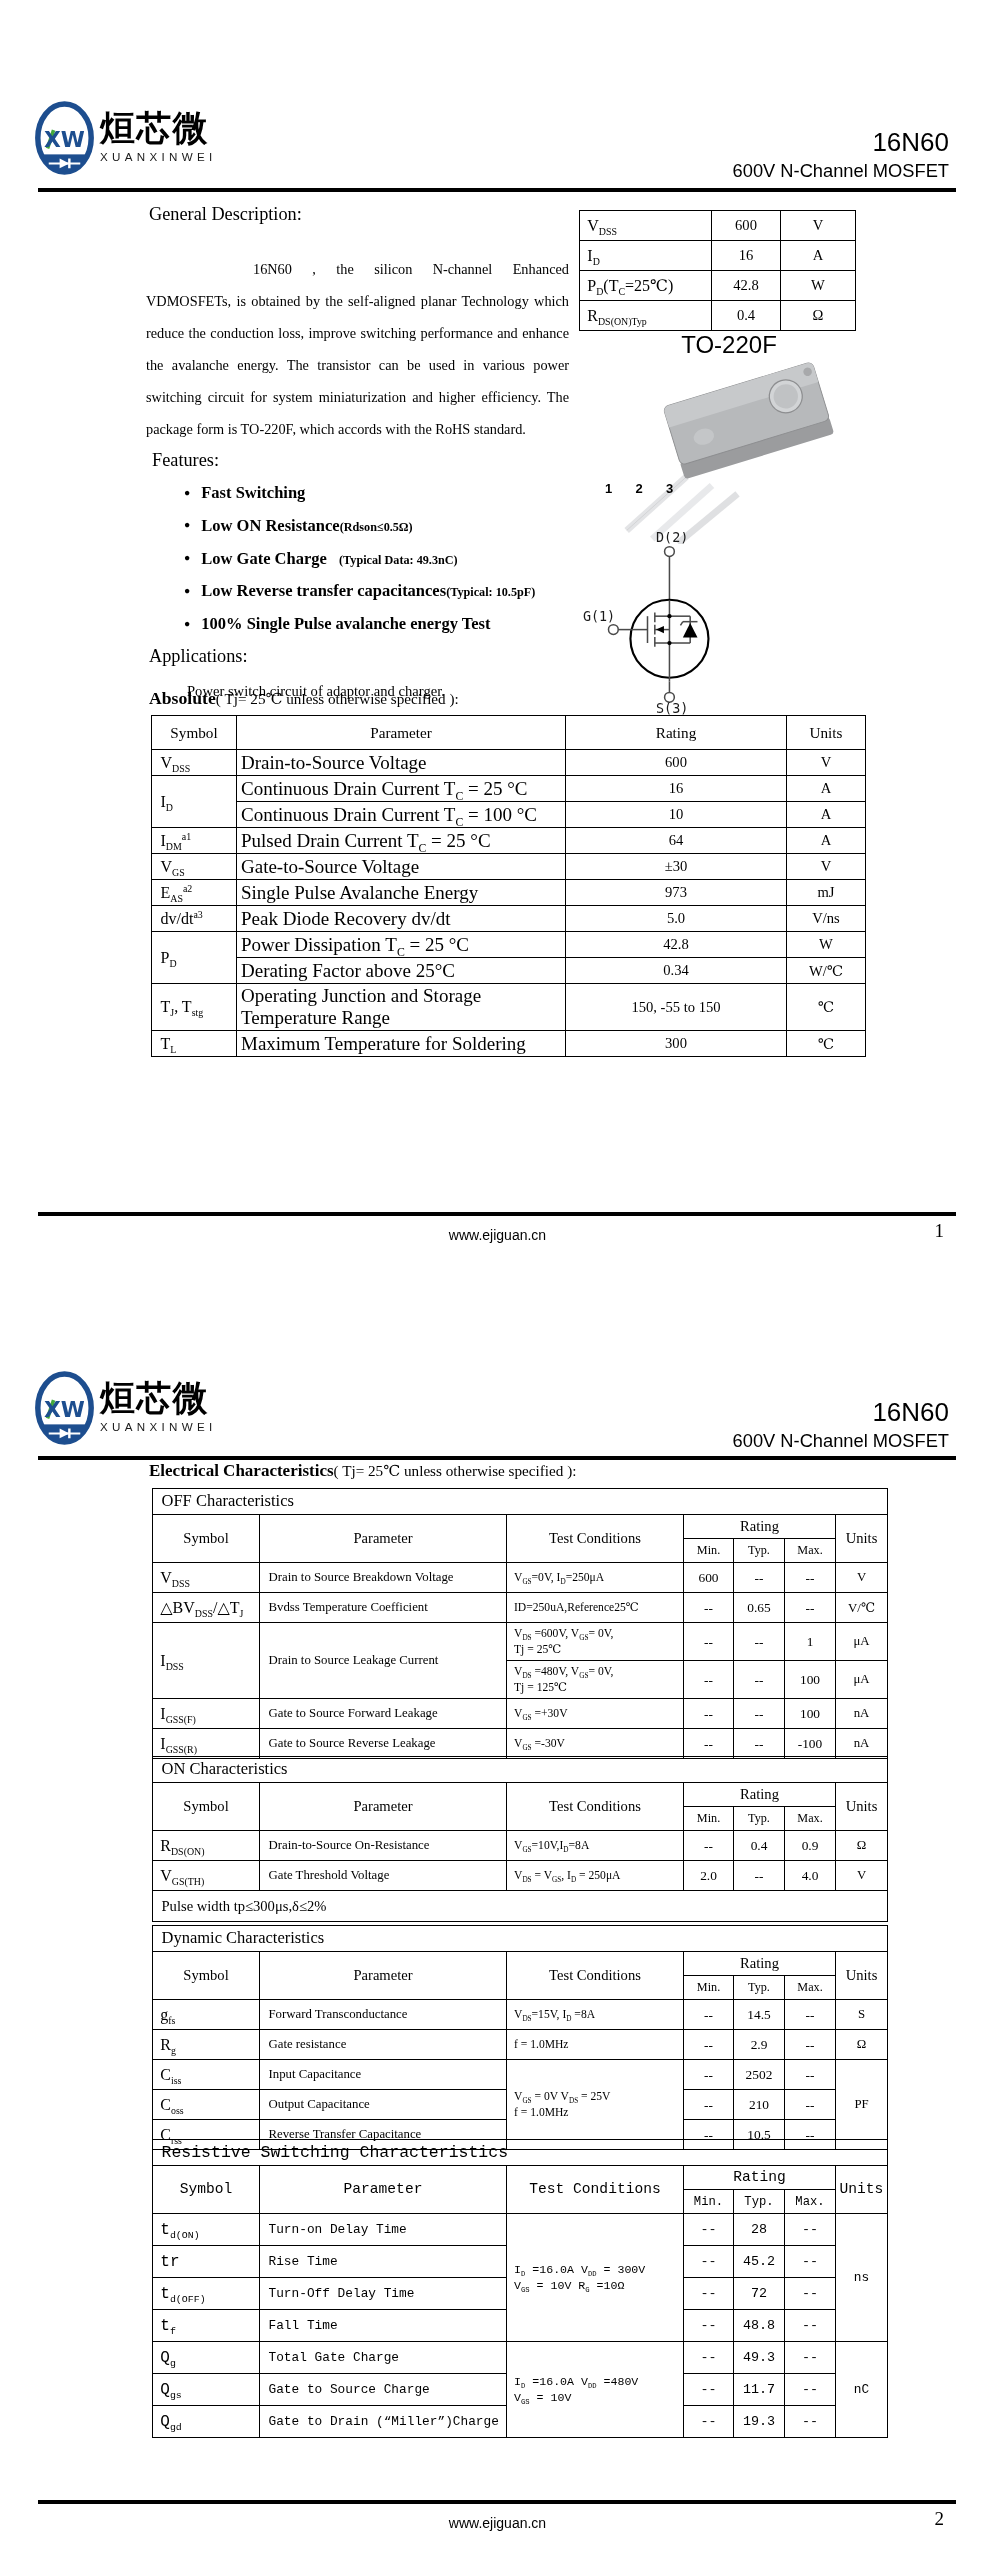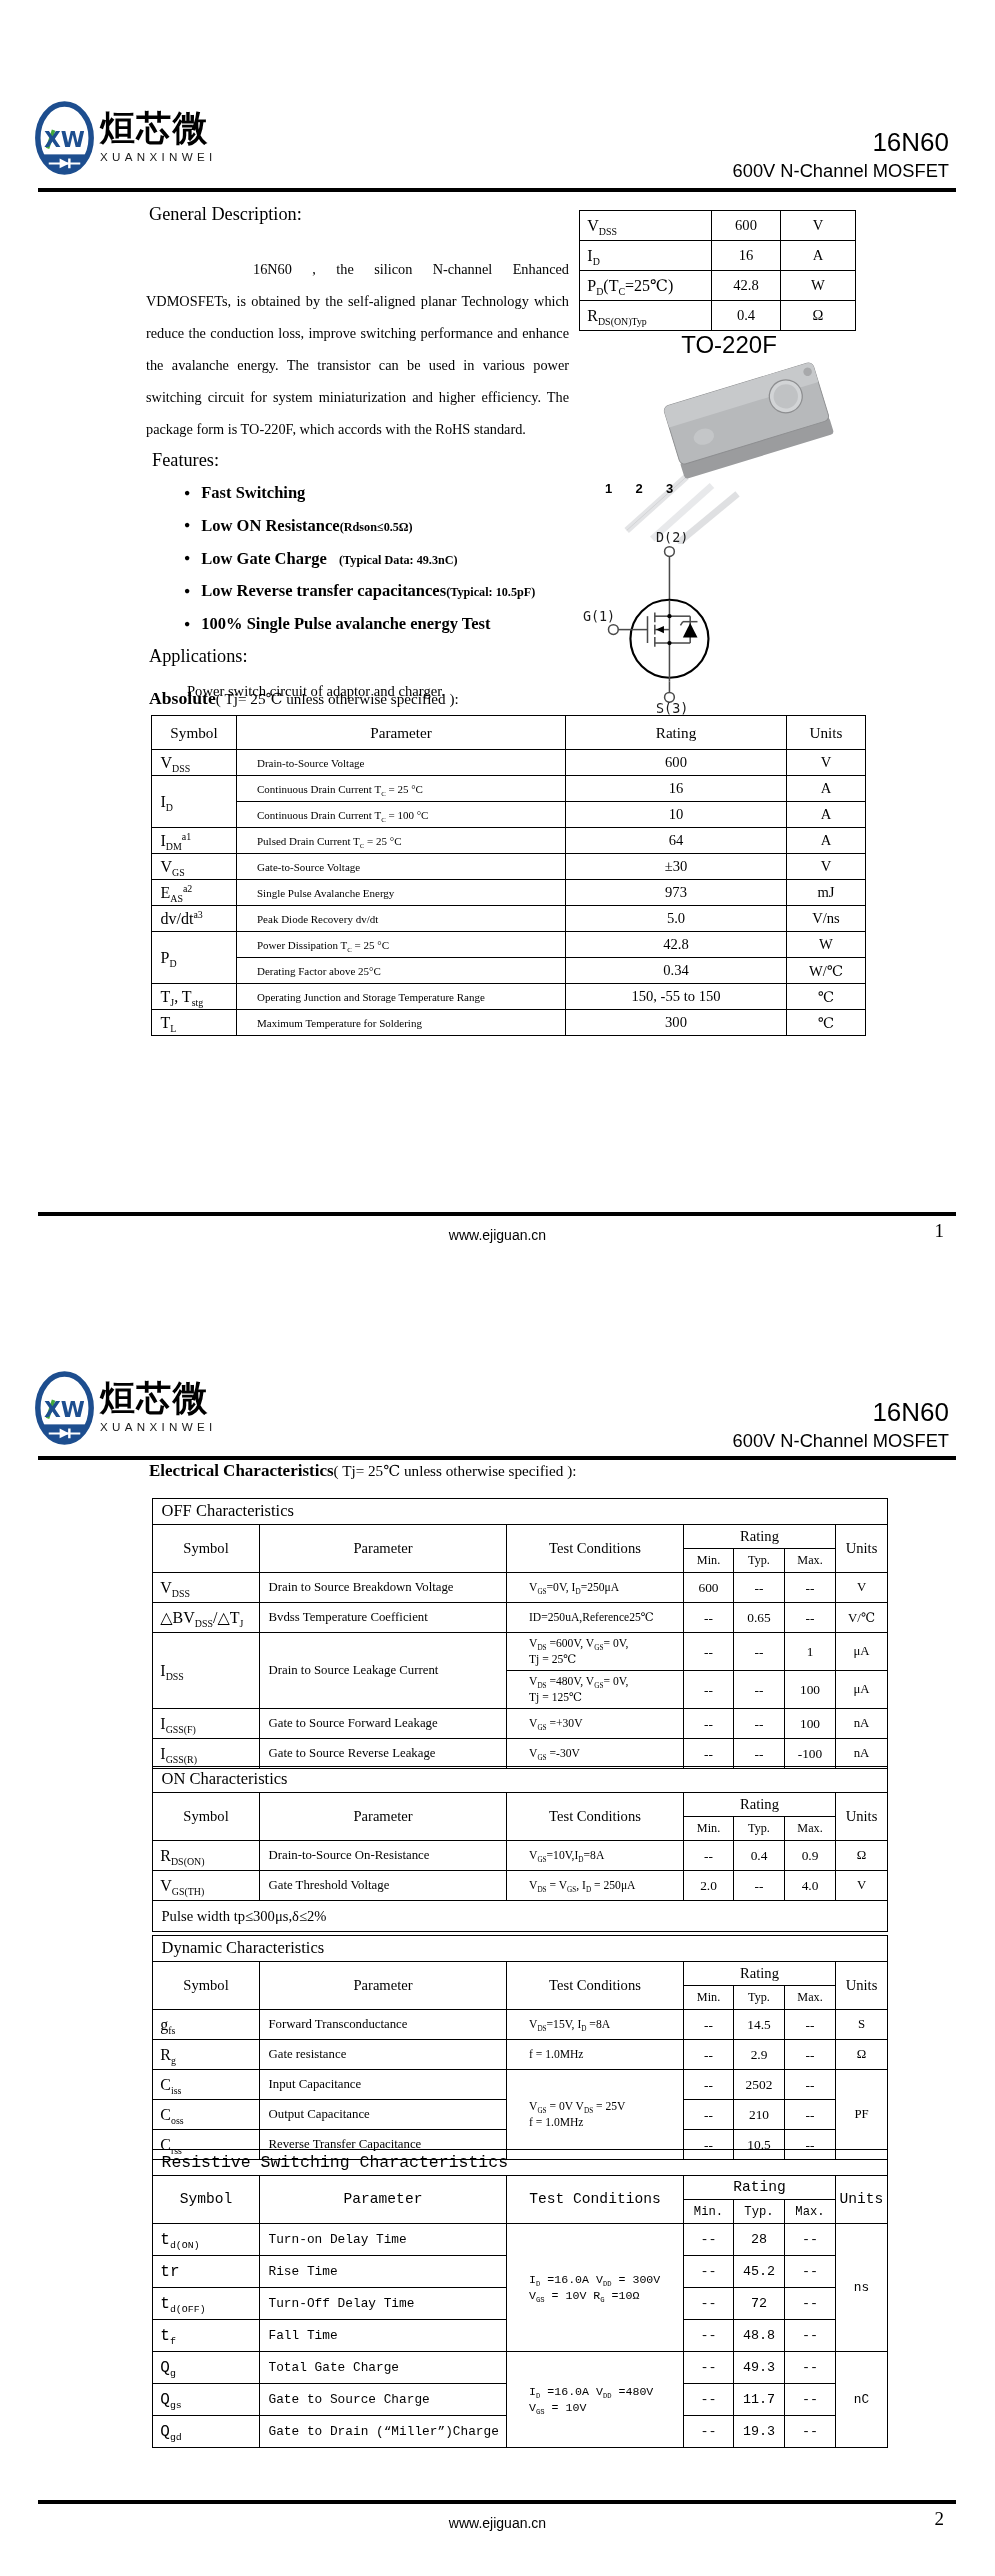--- a/index.html
+++ b/index.html
@@ -60,35 +60,35 @@
           font-size:17px;line-height:27.4px;white-space:pre;}
 
   
   table.dt{border-collapse:collapse;table-layout:fixed;border:1.8px solid #000;position:absolute;}
   table.dt td,table.dt th{border:1.2px solid #000;vertical-align:middle;overflow:hidden;}
   .abs{left:151px;top:715px;}
   .abs tr{height:26px;}
   .abs tr.hd{height:34px;}
   .abs th{font-size:15.2px;font-weight:normal;}
   .abs td.sym{font-size:16px;padding-left:8.5px;}
-  .abs td.param{font-size:11px;padding-left:20px;margin-top:46px;}
+  .abs td.param{font-size:19px;padding-left:4px;margin-top:46px;}
   .abs td.rating,.abs td.unit{text-align:center;font-size:14.6px;}
 
   .ec-head{position:absolute;left:149px;top:173px;font-size:15.2px;}
   .ec-head b{font-size:17px;}
-  .ctbl{left:152px;margin-top:10px;}
+  .ctbl{left:152px;}
   .ctbl tr.trow{height:25.6px;}
   .ctbl th.ttl{font-size:16.5px;text-align:left;padding-left:8.5px;}
   .ctbl tr.h1,.ctbl tr.h2{height:24.4px;}
   .ctbl th{font-weight:normal;font-size:14.6px;}
   .ctbl th.mtm{font-size:12.2px;}
   .ctbl td{height:27px;}
   .ctbl td.sym{font-size:16px;padding-left:7.3px;}
   .ctbl td.param{font-size:12.8px;padding-left:8.5px;}
-  .ctbl td.cond{font-size:11.6px;padding-left:22px;line-height:1.35;}
+  .ctbl td.cond{font-size:11.6px;padding-left:7px;line-height:1.35;}
   .ctbl td.num{text-align:center;font-size:13.4px;}
   .ctbl td.unit{text-align:center;font-size:12.8px;}
   .ctbl tr.tall td{height:35px;}
   .ctbl td.note{font-size:14.6px;padding-left:8.5px;height:28px;}
   .off{top:200px;} .on{top:468px;} .dyn{top:637px;} .sw{top:851px;font-family:Liberation Mono, monospace;}
   .sw td{height:29px;}
 
   sub{font-size:62%;line-height:0;}
   sup{font-size:62%;line-height:0;}
 </style>

